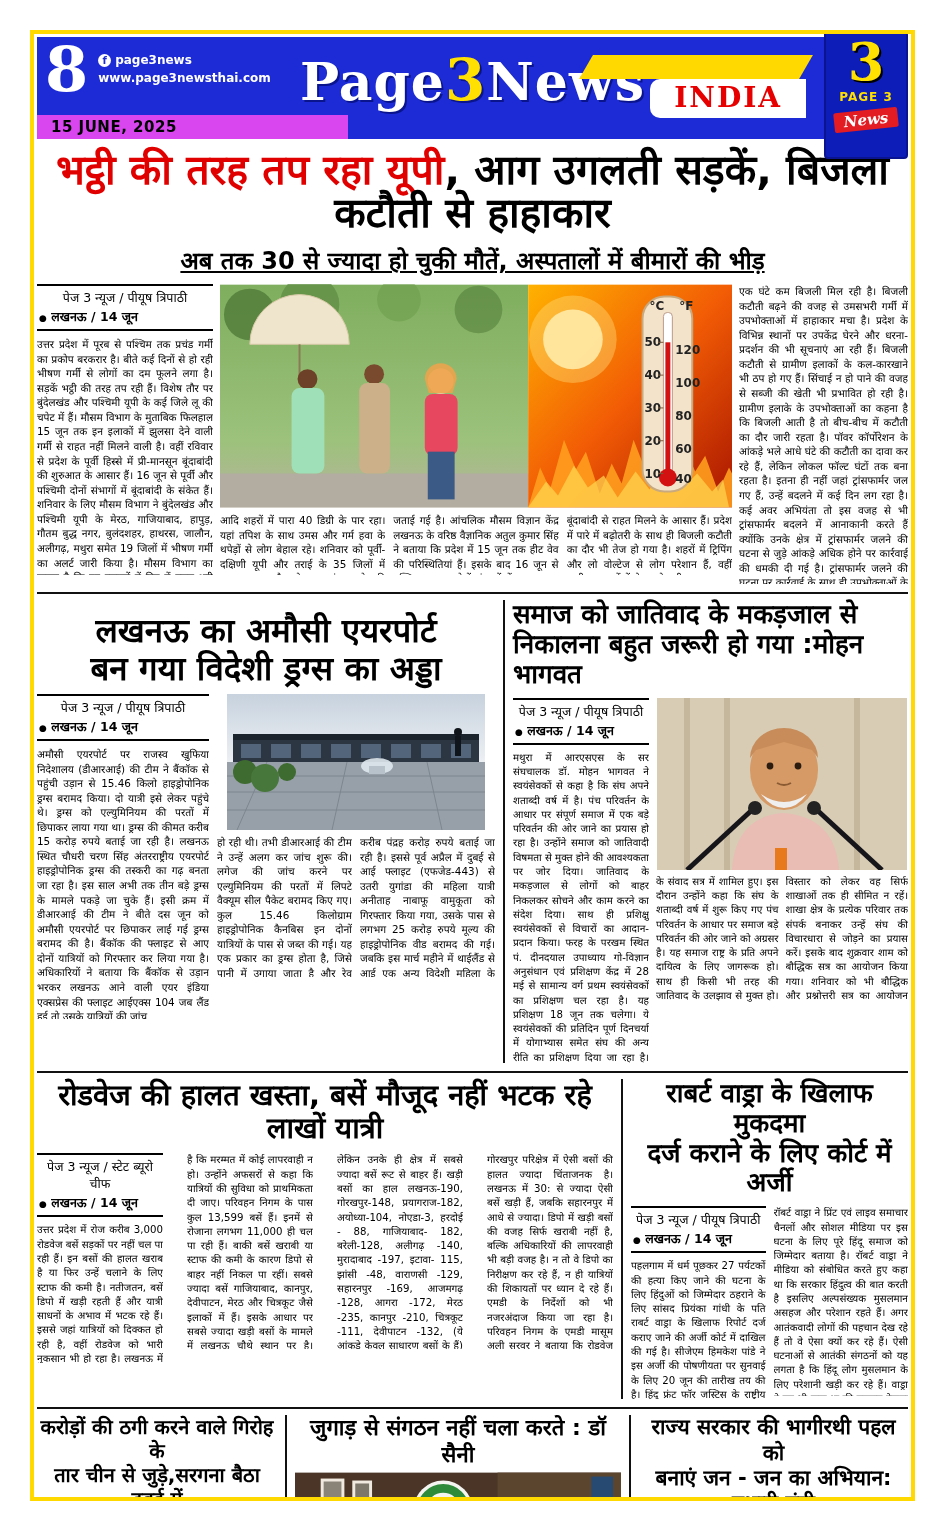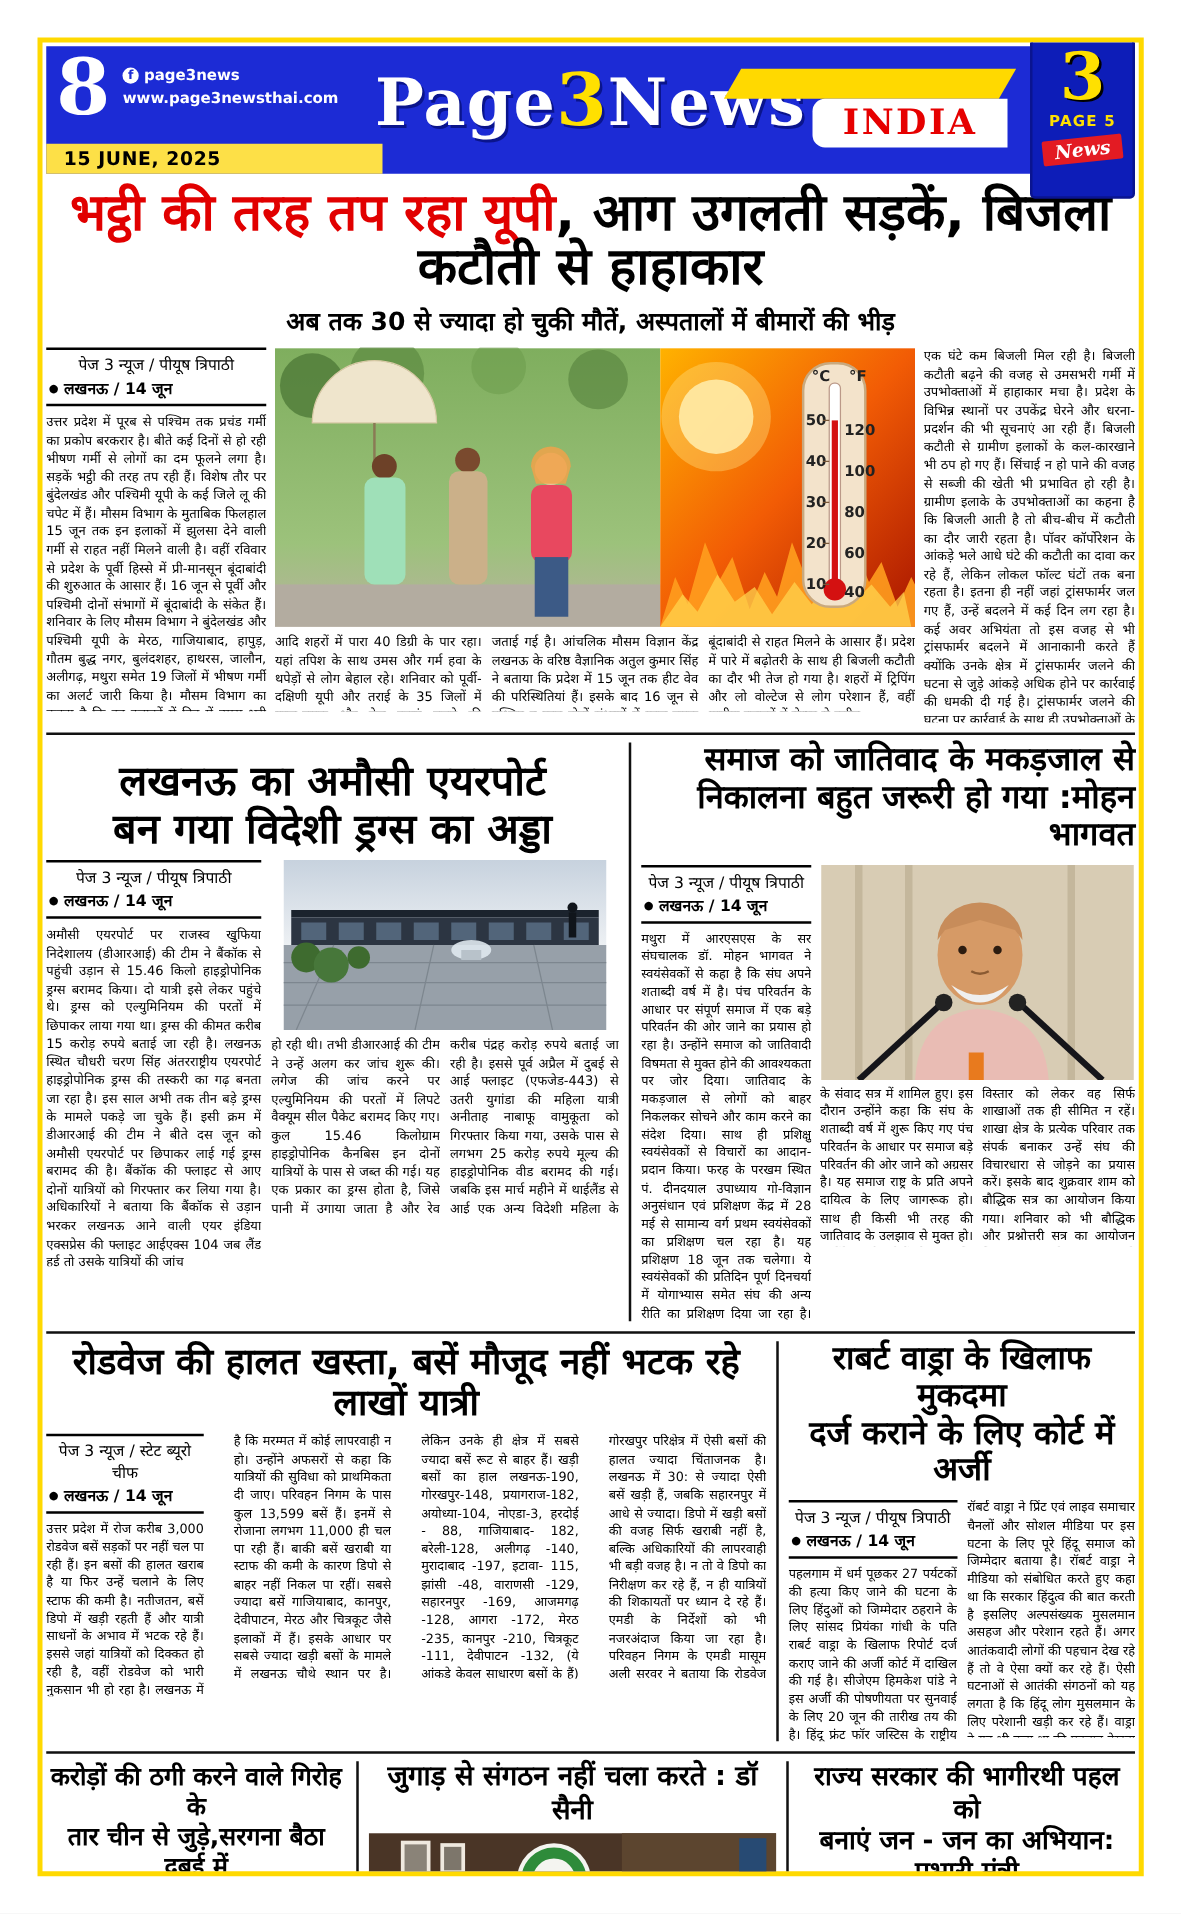--- a/index.html
+++ b/index.html
@@ -9,21 +9,21 @@
   .frame { border:4px solid #ffd900; height:100%; padding:3px; overflow:hidden; position:relative;}
 
   
   .masthead { position:relative; background:#1c2bd5; height:102px; color:#fff; overflow:visible; }
   .mh-left { position:absolute; left:8px; top:2px; display:flex; gap:10px; }
   .page-num { font-size:62px; font-weight:900; line-height:1; font-family:"DejaVu Serif",serif;}
   .mh-social { margin-top:14px; font-size:12px; font-weight:bold; }
   .mh-social .row { display:flex; align-items:center; gap:4px; margin-bottom:4px;}
   .soc-ic { width:13px; height:13px; border-radius:50%; background:#fff; color:#1c2bd5;
             font-size:10px; font-weight:900; text-align:center; line-height:13px; display:inline-block;}
-  .date-strip { position:absolute; left:0; bottom:0; width:269px; background:#fde047; color:#000;
+  .date-strip { position:absolute; left:0; bottom:0; width:311px; background:#d946ef; color:#000;
                 font-size:15px; font-weight:900; padding:3px 0 3px 14px; letter-spacing:.5px;}
   .mh-title { position:absolute; left:0; right:0; top:14px; text-align:center;
               font-family:"DejaVu Serif",serif; font-weight:900; font-size:52px; line-height:1;
               text-shadow:2px 2px 0 #0a148c; letter-spacing:1px;}
   .mh-title .y3 { color:#ffe000; font-size:58px; }
   .india-box { position:absolute; right:102px; top:42px; background:#fff; color:#e60000;
                font-family:"DejaVu Serif",serif; font-weight:900; font-size:28px;
                padding:2px 24px 4px 24px; border-radius:10px 0 0 10px; letter-spacing:2px;}
   .india-wedge { position:absolute; right:102px; top:18px; width:220px; height:24px; background:#ffd900;
                  transform:skewX(-30deg); }
@@ -33,21 +33,21 @@
                   font-family:"DejaVu Serif",serif; text-shadow:2px 2px 0 #000;}
   .p3logo .pg3 { color:#ffe000; font-size:12px; font-weight:900; letter-spacing:1px; }
   .p3logo .ribbon { margin:6px auto 0; width:64px; background:#e31b23; color:#fff;
                     font-style:italic; font-weight:900; font-size:15px; transform:rotate(-6deg);
                     border-radius:2px; padding:1px 0; font-family:"DejaVu Serif",serif;}
 
   
   .lead-head { text-align:center; padding:10px 2px 2px; }
   .lead-head h1 { font-size:41px; line-height:1.05; font-weight:900; letter-spacing:0; }
   .lead-head .red { color:#e10000; }
-  .lead-sub { text-align:center; font-size:20px; font-weight:900; padding:6px 0 8px; }
+  .lead-sub { text-align:center; font-size:24px; font-weight:900; padding:6px 0 8px;text-decoration:underline; }
 
   
   .byline { border-top:2.5px solid #000; border-bottom:2px solid #000; padding:3px 2px 4px; margin-bottom:6px;}
   .byline .b1 { font-size:12.5px; font-weight:normal; text-align:center; }
   .byline .b2 { font-size:12.5px; font-weight:bold; padding-top:2px;}
   .byline .dot { font-size:9px; vertical-align:middle; }
   .bodytxt { font-size:10.4px; line-height:1.4; text-align:justify; overflow:hidden; }
   .rule { border-top:2.5px solid #111; margin:8px 0 6px; }
   .vline { background:#111; width:2px; }
   .photo { display:block; width:100%; }
@@ -61,21 +61,21 @@
   .lead-left .bodytxt { height:238px; }
   .lead-right .bodytxt { height:300px; }
 
   
   .row2 { display:grid; grid-template-columns:458px 2px 1fr; gap:8px; }
   .r2l h2 { font-size:33px;margin-top:12px; }
   .r2l-grid { display:grid; grid-template-columns:172px 1fr; gap:8px; margin-top:6px;}
   .r2l-cols { display:grid; grid-template-columns:1fr 1fr; gap:8px; margin-top:5px;}
   .r2l-cols .bodytxt { height:142px; }
   .r2l-grid .colA { height:272px; }
-  .r2r h2 { font-size:26px; text-align:right; }
+  .r2r h2 { font-size:26px; text-align:left; }
   .r2r-grid { display:grid; grid-template-columns:136px 1fr; gap:7px; margin-top:8px;}
   .r2r-cols { display:grid; grid-template-columns:1fr 1fr; gap:7px; margin-top:5px;}
   .r2r-cols .bodytxt { height:128px; font-size:10.2px;}
   .r2r-grid .colA { height:312px; font-size:10.2px;}
 
   
   .row3 { display:grid; grid-template-columns:576px 2px 1fr; gap:8px; }
   .r3l h2 { font-size:29px; }
   .r3cols { display:grid; grid-template-columns:repeat(4,1fr); gap:24px; margin-top:8px;}
   .r3cols .bodytxt { height:196px; font-size:10.2px;}
@@ -106,21 +106,21 @@
         <div class="row">
               <span>www.page3newsthai.com</span>
             </div>
       </div>
     </div>
     <div class="mh-title"><span>Page</span><span class="y3">3</span><span>News</span></div>
     <div class="india-wedge"></div>
     <div class="india-box">INDIA</div>
     <div class="p3logo">
       <div class="big3">3</div>
-      <div class="pg3">PAGE 5</div>
+      <div class="pg3">PAGE 3</div>
       <div class="ribbon">News</div>
     </div>
     <div class="date-strip">15 JUNE, 2025</div>
   </div>
 
   <div class="lead-head">
     <h1><span class="red">भट्ठी की तरह तप रहा यूपी</span><span>, आग उगलती सड़कें, बिजली कटौती से हाहाकार</span></h1>
   </div>
   <div class="lead-sub">अब तक 30 से ज्यादा हो चुकी मौतें, अस्पतालों में बीमारों की भीड़</div>
 

